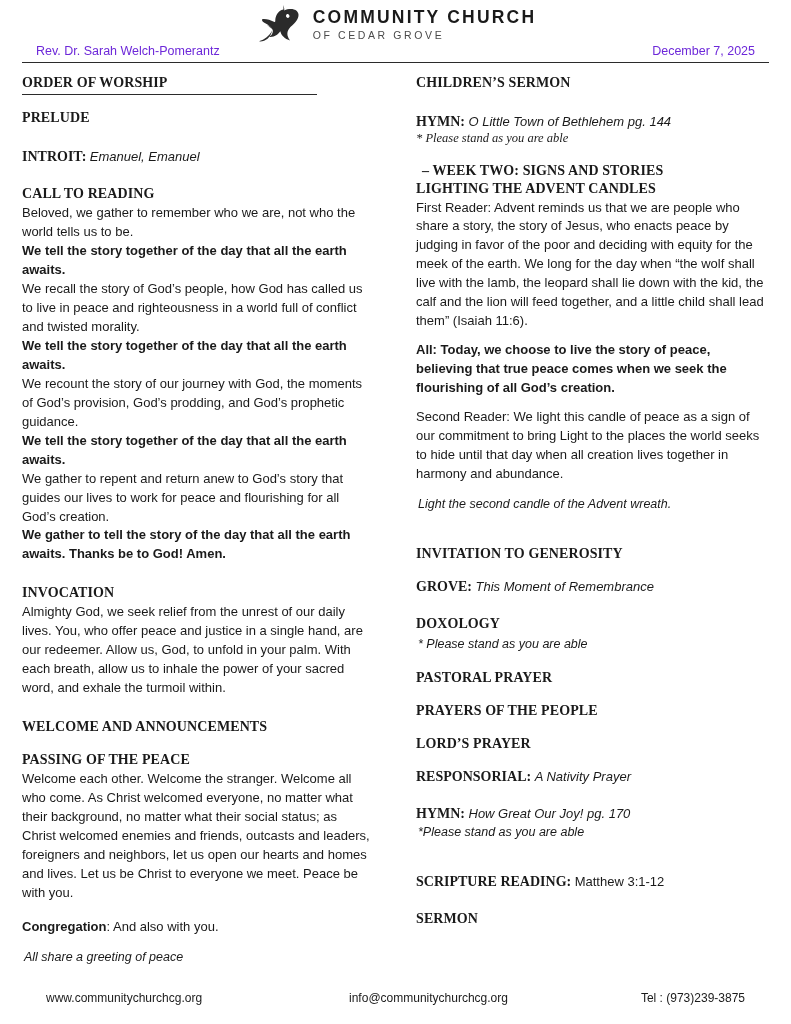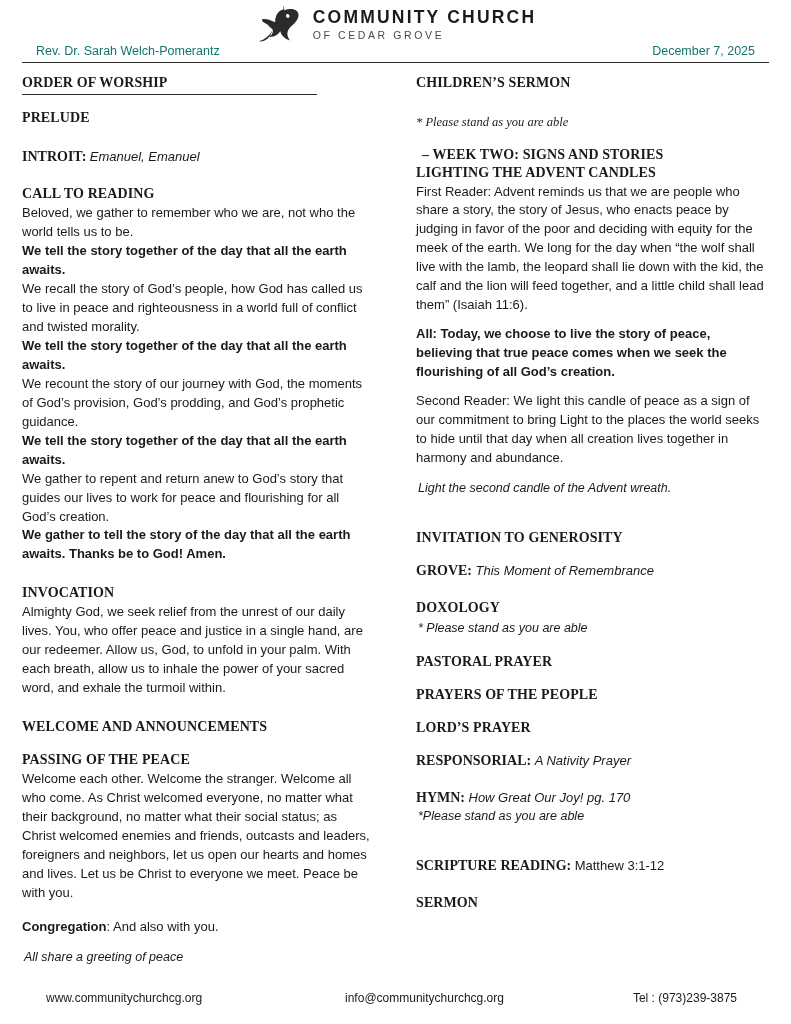--- a/index.html
+++ b/index.html
@@ -63,21 +63,21 @@
     margin-top: 2px;
   }
 
   
   .header-row {
     display: flex;
     justify-content: space-between;
     align-items: flex-end;
     padding: 0 36px 4px 36px;
     font-size: 12.5px;
-    color: #0f766e;
+    color: #6d28d9;
   }
   .header-rule {
     margin: 0 22px;
     border-bottom: 1.6px solid #2b2b2b;
   }
 
   
   .columns {
     display: flex;
     padding: 12px 22px 0 22px;
@@ -150,21 +150,21 @@
   }
   .sp-s  { height: 10px; }
   .sp-m  { height: 15px; }
   .sp-l  { height: 21px; }
   .sp-xl { height: 30px; }
 
   
   .footer {
     position: absolute;
     left: 0;
-    right: 8px;
+    right: 0;
     bottom: 14px;
     padding: 0 46px;
     box-sizing: border-box;
     display: flex;
     justify-content: space-between;
     align-items: center;
     font-size: 12px;
     color: #1a1a1a;
   }
   .footer .f-mid { margin-left: 14px; }
@@ -241,20 +241,24 @@
       <p class="body bold"><span>Congregation</span><span style="font-weight:normal">: And also with you.</span></p>
       <div class="sp-s"></div>
       <p class="note-sans">All share a greeting of peace</p>
     </div>
 
     <div class="col">
 
       <div class="sec-title">CHILDREN’S SERMON</div>
       <div class="sp-l"></div>
 
+      <div class="heading-inline">
+        <span>HYMN:</span>
+        <span class="val">O Little Town of Bethlehem pg. 144</span>
+      </div>
       <p class="note-serif">* Please stand as you are able</p>
       <div class="sp-m"></div>
 
       <div class="sec-title indent">– WEEK TWO: SIGNS AND STORIES</div>
       <div class="sec-title">LIGHTING THE ADVENT CANDLES</div>
       <p class="body">First Reader: Advent reminds us that we are people who share a story, the story of Jesus, who enacts peace by judging in favor of the poor and deciding with equity for the meek of the earth. We long for the day when “the wolf shall live with the lamb, the leopard shall lie down with the kid, the calf and the lion will feed together, and a little child shall lead them” (Isaiah 11:6).</p>
       <div class="sp-s"></div>
 
       <p class="body bold">All: Today, we choose to live the story of peace, believing that true peace comes when we seek the flourishing of all God’s creation.</p>
       <div class="sp-s"></div>

